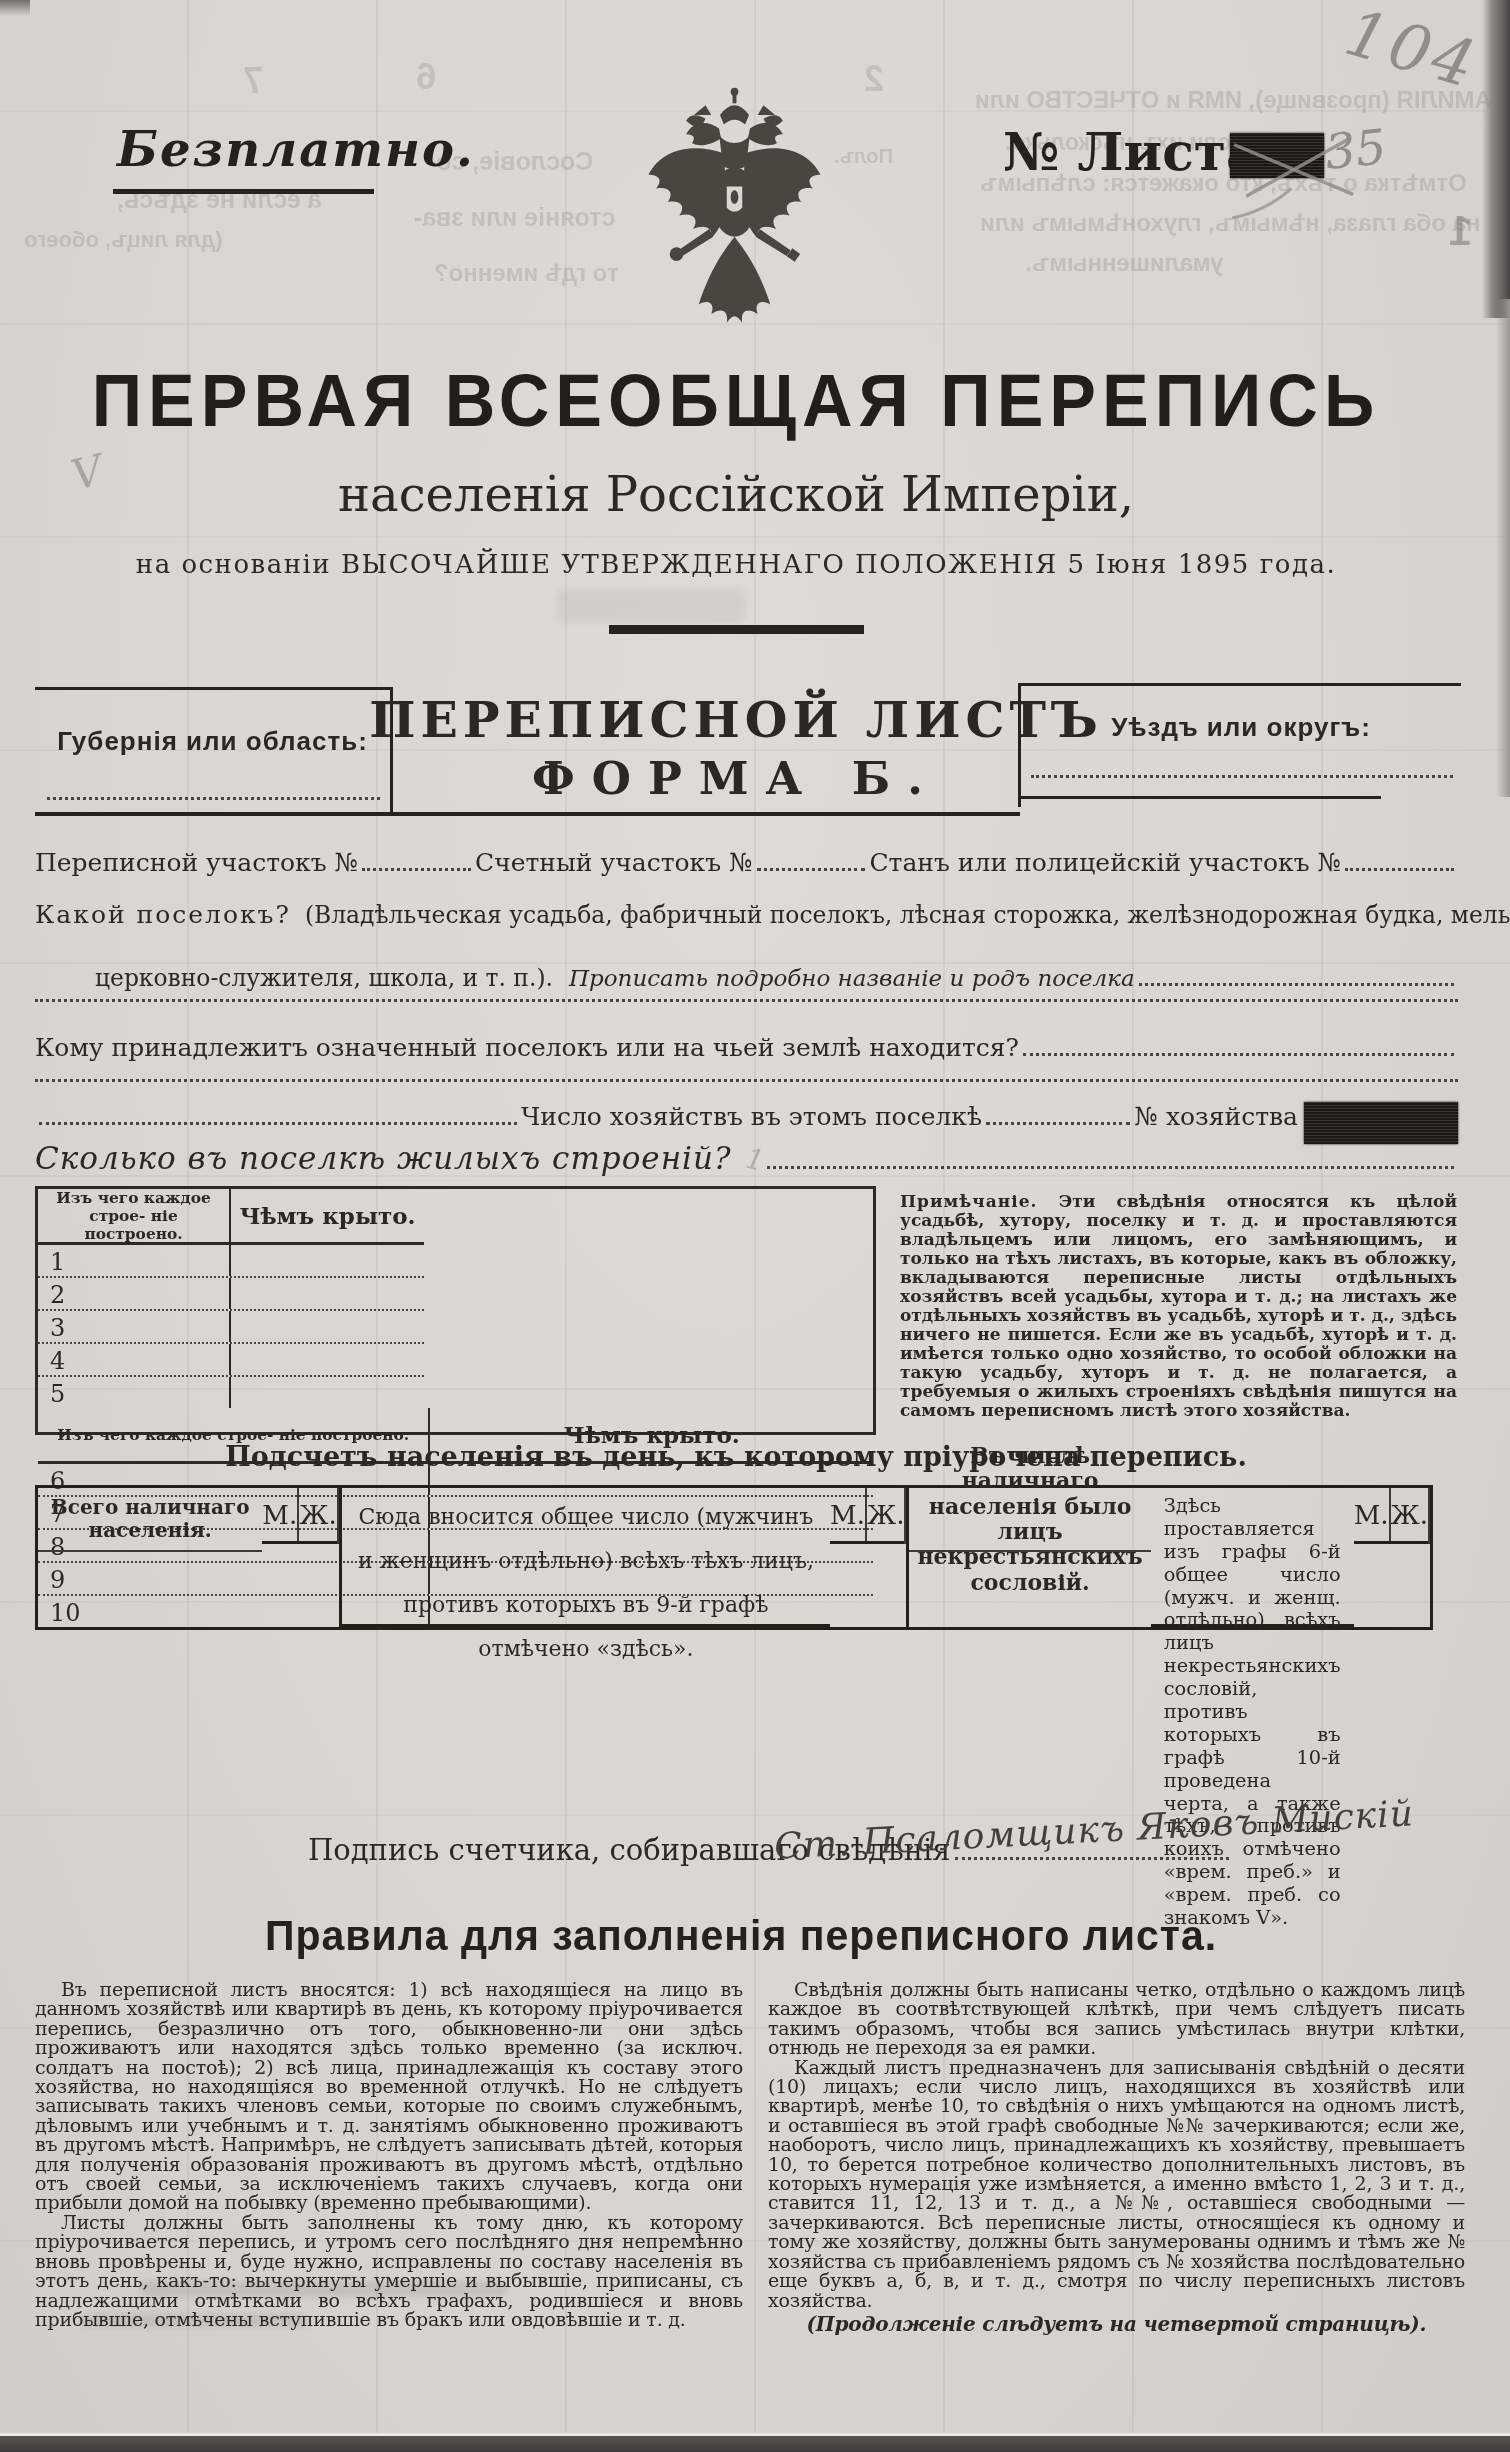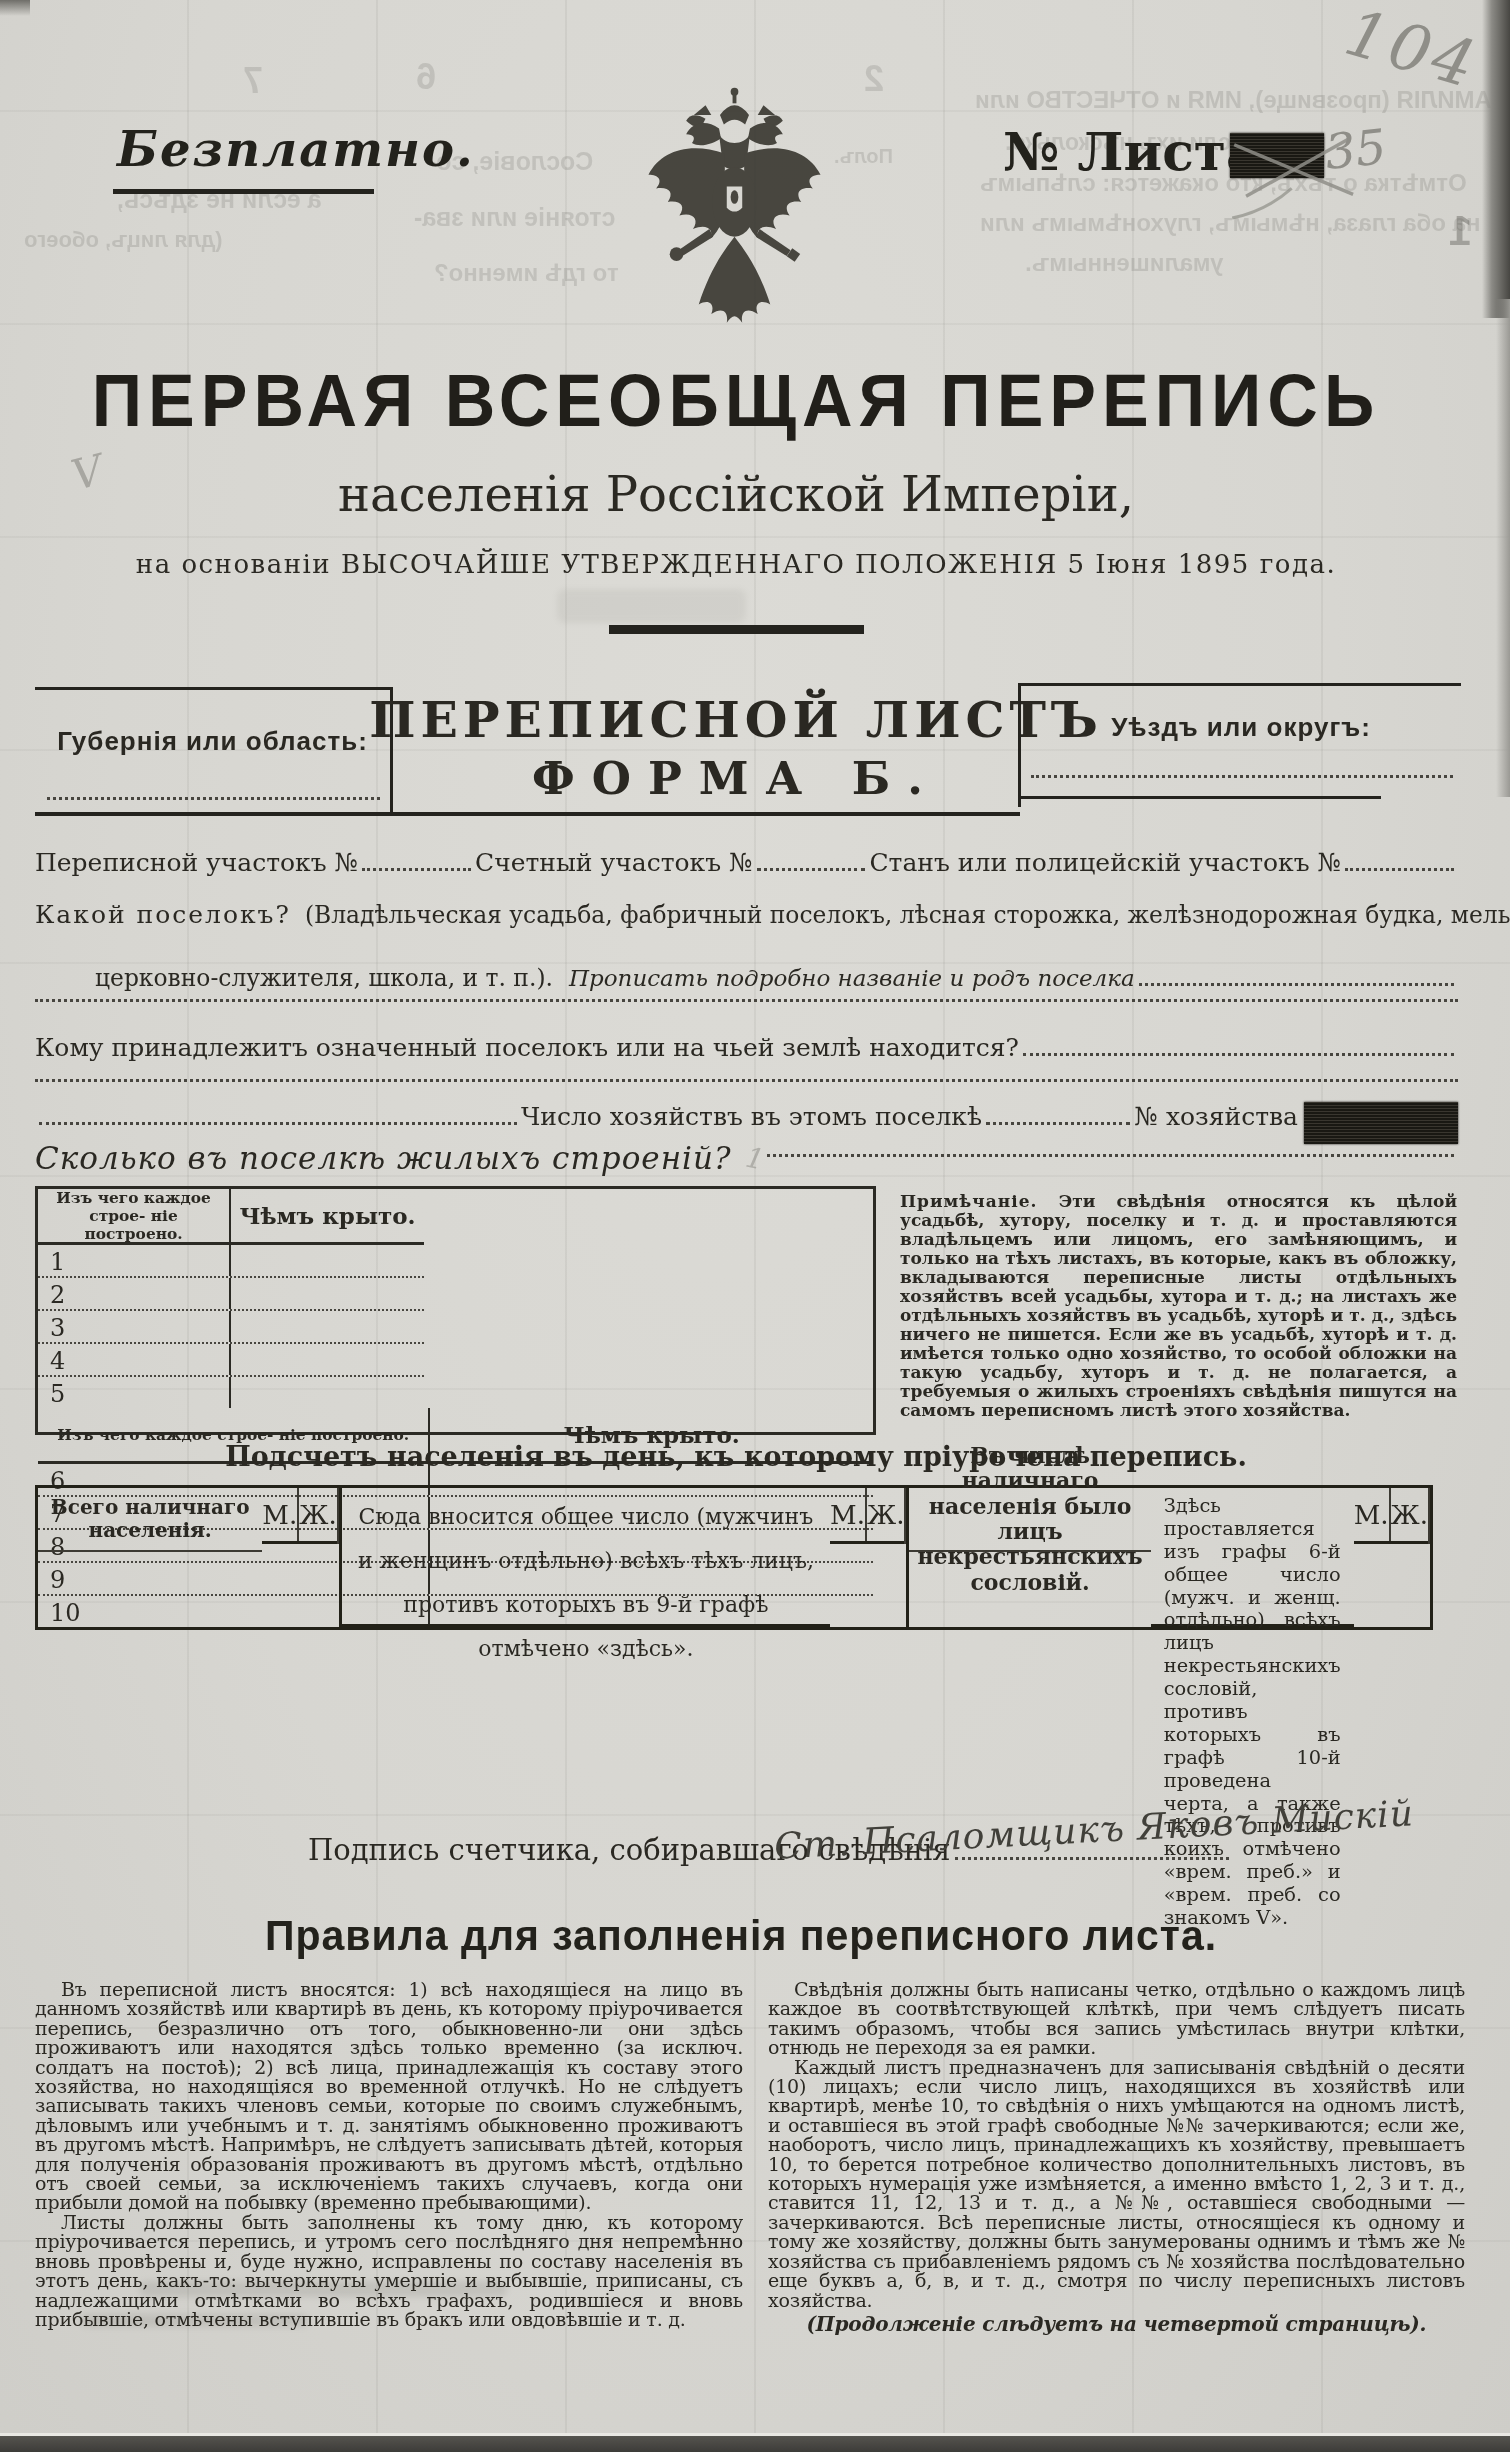--- a/index.html
+++ b/index.html
@@ -166,21 +166,21 @@
   <div class="abs dotted" style="left:35px;top:1077px;width:1423px;"></div>
 
   <div class="abs fieldrow" style="left:35px;top:1102px;width:1423px;">
     <span class="dots" style="flex:0 0 478px;"></span>
     <span>Число хозяйствъ въ этомъ поселкѣ</span>
     <span class="dots"></span>
     <span>№ хозяйства</span>
     <span class="blackbox" style="flex:0 0 154px;height:42px;align-self:center;margin-left:6px;"></span>
   </div>
 
-  <div class="abs fieldrow" style="left:35px;top:1140px;width:1423px;align-items:center;">
+  <div class="abs fieldrow" style="left:35px;top:1140px;width:1423px;">
     <span style="font-size:31px;font-style:italic;letter-spacing:1px;">Сколько въ поселкѣ жилыхъ строеній?</span>
     <span class="pencil" style="font-size:28px;transform:rotate(12deg);opacity:.55;margin:0 0 0 14px;">1</span>
     <span class="dots"></span>
   </div>
 
   <div class="abs btable">
     <div class="bt-half" style="width:386px;">
       <div class="bt-head">
         <div class="bt-hc" style="width:50%;border-right:2px solid #2b2a24;font-size:15.4px;padding:0 14px;">Изъ чего каждое строе- ніе построено.</div>
         <div class="bt-hc" style="width:50%;font-size:23px;">Чѣмъ крыто.</div>

